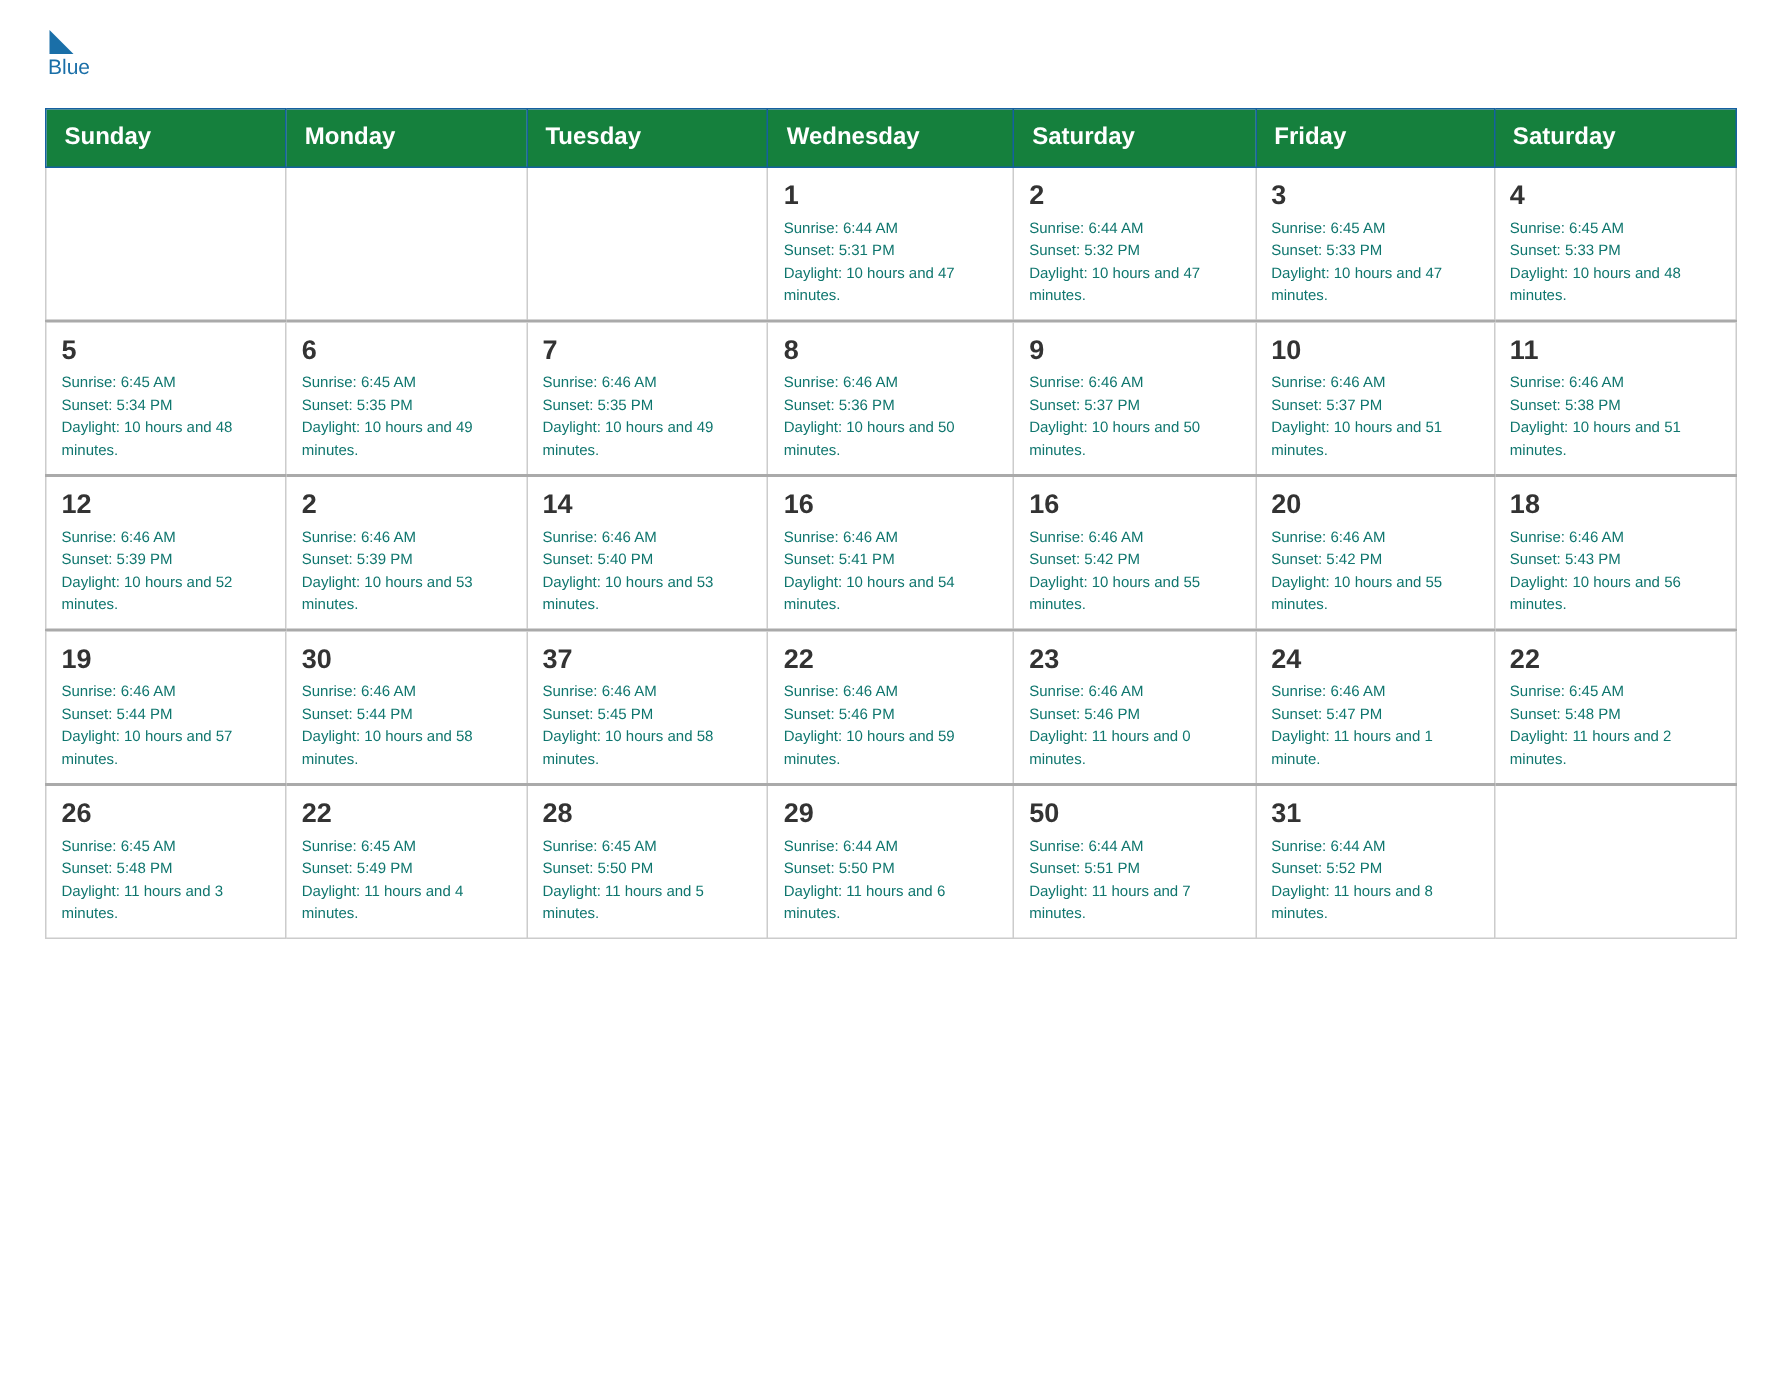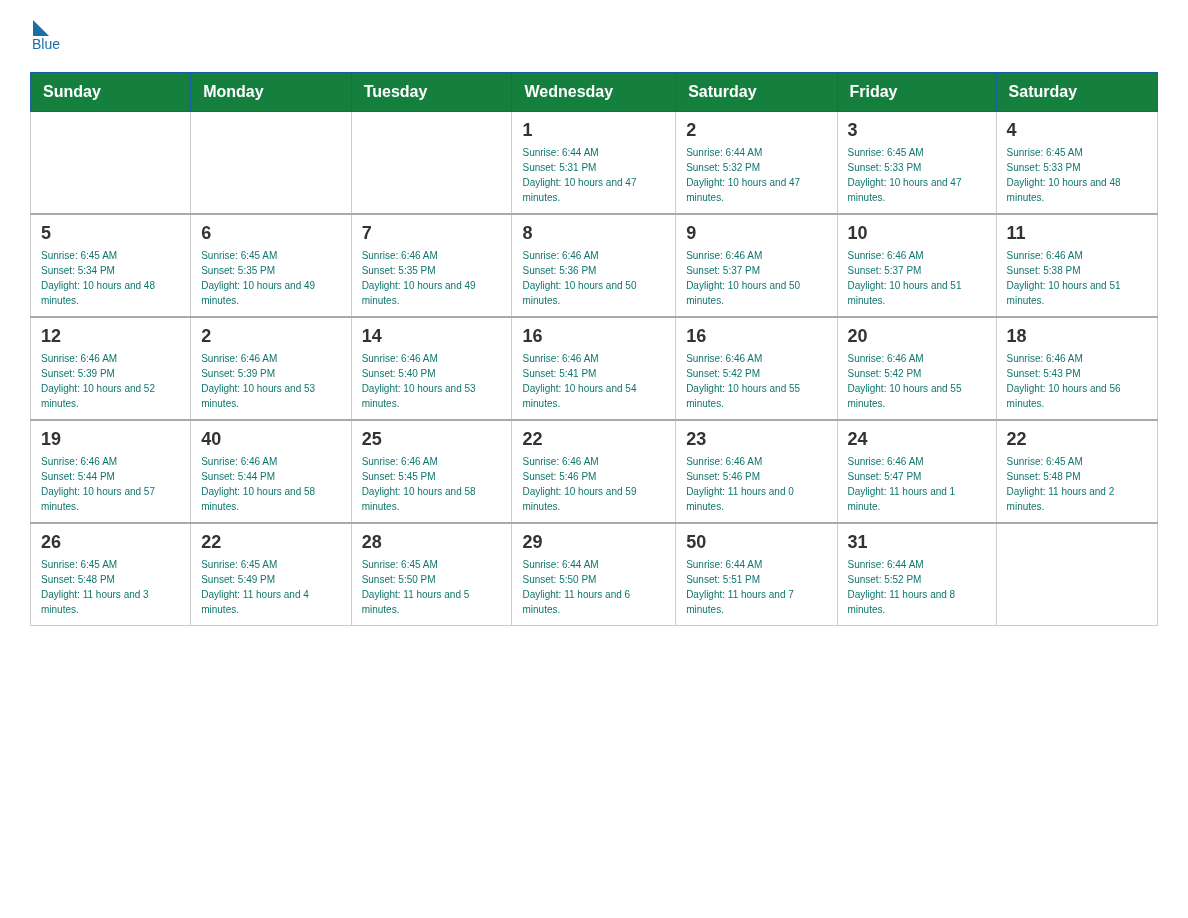--- a/index.html
+++ b/index.html
@@ -220,25 +220,25 @@
           <span class="day-number">18</span>
           <div class="day-info">Sunrise: 6:46 AM<br>Sunset: 5:43 PM<br>Daylight: 10 hours and 56 minutes.</div>
         </td>
       </tr>
       <tr>
         <td>
           <span class="day-number">19</span>
           <div class="day-info">Sunrise: 6:46 AM<br>Sunset: 5:44 PM<br>Daylight: 10 hours and 57 minutes.</div>
         </td>
         <td>
-          <span class="day-number">40</span>
+          <span class="day-number">30</span>
           <div class="day-info">Sunrise: 6:46 AM<br>Sunset: 5:44 PM<br>Daylight: 10 hours and 58 minutes.</div>
         </td>
         <td>
-          <span class="day-number">25</span>
+          <span class="day-number">37</span>
           <div class="day-info">Sunrise: 6:46 AM<br>Sunset: 5:45 PM<br>Daylight: 10 hours and 58 minutes.</div>
         </td>
         <td>
           <span class="day-number">22</span>
           <div class="day-info">Sunrise: 6:46 AM<br>Sunset: 5:46 PM<br>Daylight: 10 hours and 59 minutes.</div>
         </td>
         <td>
           <span class="day-number">23</span>
           <div class="day-info">Sunrise: 6:46 AM<br>Sunset: 5:46 PM<br>Daylight: 11 hours and 0 minutes.</div>
         </td>

